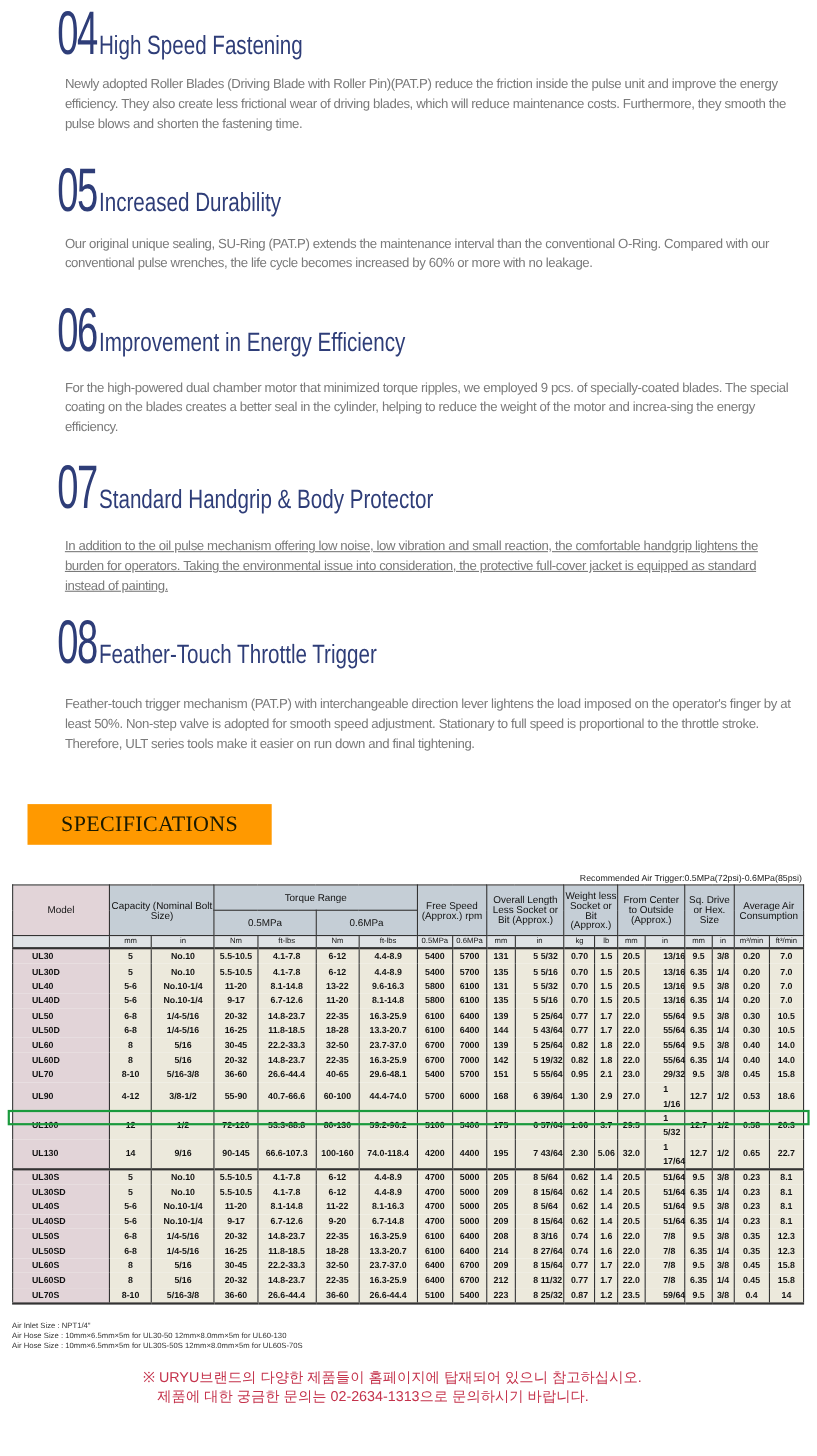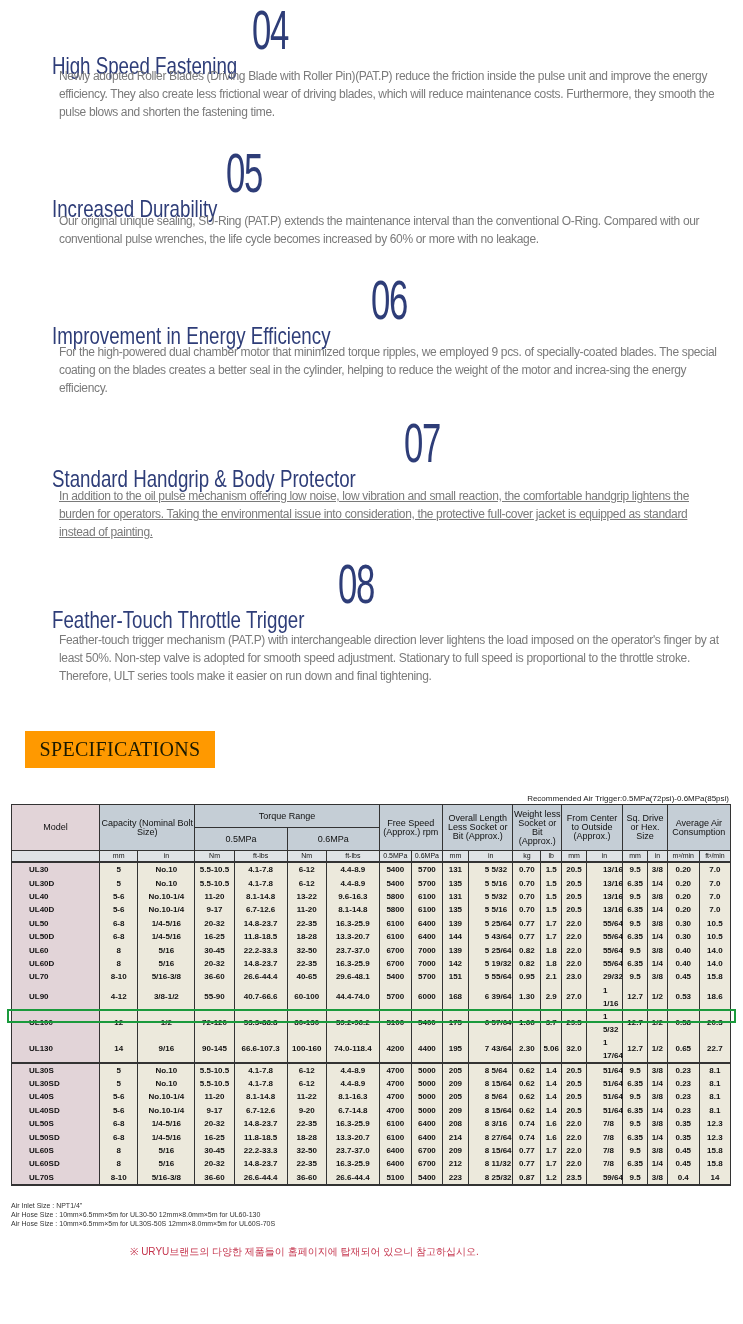--- a/index.html
+++ b/index.html
@@ -1,37 +1,37 @@
 <!DOCTYPE html>
 <html><head>
 <meta charset="utf-8">
 <style>
   html, body { margin:0; padding:0; background:#fff; }
   body { width:743px; height:1324px; position:relative; overflow:hidden; font-family:"Liberation Sans", sans-serif; }
   .feature { position:absolute; left:0; width:743px; }
-  .feat-head { position:absolute; left:52px; top:0; display:flex; align-items:flex-end; color:#2e3d78;flex-direction:column; }
+  .feat-head { position:absolute; left:52px; top:0; display:flex; align-items:flex-end; color:#2e3d78; }
   .feat-num { font-family:"Liberation Sans Narrow","Liberation Sans", sans-serif; font-size:56px; line-height:48px; transform:scaleX(0.62); transform-origin:left bottom; width:38px; letter-spacing:-2px; font-weight:normal; }
   .feat-title { font-size:24px; line-height:24px; transform:scaleX(0.78); transform-origin:left bottom; white-space:nowrap; margin-left:0; padding-bottom:0; }
   .feat-body { position:absolute; left:59px; width:660px; font-size:12px; line-height:18px; color:#7a7a7a; letter-spacing:-0.35px; }
-  .spec-banner { position:absolute; left:25px; top:731px; width:190px; height:37px; background:#ff9900; display:flex; align-items:center; justify-content:center; }
+  .spec-banner { position:absolute; left:25px; top:731px; width:222px; height:37px; background:#ff9900; display:flex; align-items:center; justify-content:center; }
   .spec-banner span { font-family:"Liberation Serif", serif; font-size:20px; color:#1a1a00; letter-spacing:0.3px; }
   .pressure { position:absolute; right:14px; top:794px; font-size:8px; color:#222; }
   table.spec { position:absolute; left:11px; top:804px; width:720px; border-collapse:collapse; font-size:8px; table-layout:fixed; }
   table.spec th { background:#c5ced6; color:#111; font-weight:normal; border:1px solid #333; padding:0; line-height:9px; font-size:9px; }
   table.spec th.model { background:#e2d4d8; }
   table.spec th.unit { background:#dfe3e6; font-size:7px; height:10px; line-height:10px; }
   table.spec td { border-left:1.5px solid #333; border-right:1.5px solid #333; text-align:center; font-weight:bold; height:13.4px; line-height:13px; padding:0; background:#ece9dc; color:#111; font-family:"Liberation Sans Narrow","Liberation Sans",sans-serif; }
   table.spec td.mcell { background:#e2d4d8; text-align:left; padding-left:17px; }
   table.spec td.l { text-align:left; padding-left:16px; }
   table.spec tr.grp-end td { border-bottom:1.5px solid #333; }
   table.spec tr.last td { border-bottom:2px solid #333; }
   table.spec tr.first td { border-top:2px solid #333; }
   .hl { position:absolute; left:7px; top:1009px; width:729px; height:14px; border:2px solid #1a9a3c; box-sizing:border-box; }
   .notes { position:absolute; left:11px; top:1201px; font-size:7px; line-height:9px; color:#333; }
-  .kor { position:absolute; left:130px; top:1243px; width:500px; color:#c4324b; font-size:10px; line-height:18px; }
+  .kor { position:absolute; left:130px; top:1243px; width:500px; color:#c4324b; font-size:13px; line-height:18px; }
   .kor div:nth-child(2) { padding-left:13px; }
 </style>
 </head>
 <body>
 
 <div class="feature" style="top:0;">
   <div class="feat-head" style="top:6px;">
     <span class="feat-num">04</span>
     <span class="feat-title">High Speed Fastening</span>
   </div>
@@ -584,13 +584,14 @@
 <div class="hl"></div>
 
 <div class="notes">
   <div>Air Inlet Size : NPT1/4"</div>
   <div>Air Hose Size : 10mm×6.5mm×5m for UL30-50    12mm×8.0mm×5m for UL60-130</div>
   <div>Air Hose Size : 10mm×6.5mm×5m for UL30S-50S    12mm×8.0mm×5m for UL60S-70S</div>
 </div>
 
 <div class="kor">
   <div>※ URYU브랜드의 다양한 제품들이 홈페이지에 탑재되어 있으니 참고하십시오.</div>
+  <div>제품에 대한 궁금한 문의는 02-2634-1313으로 문의하시기 바랍니다.</div>
 </div>
 
 </body></html>

